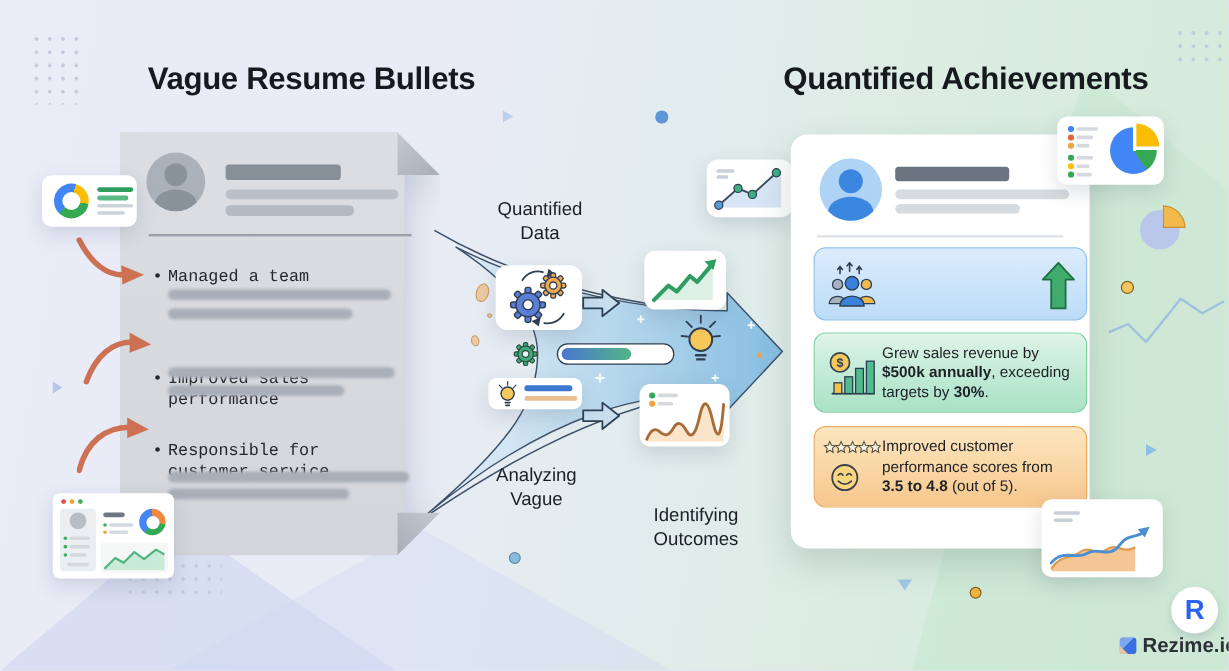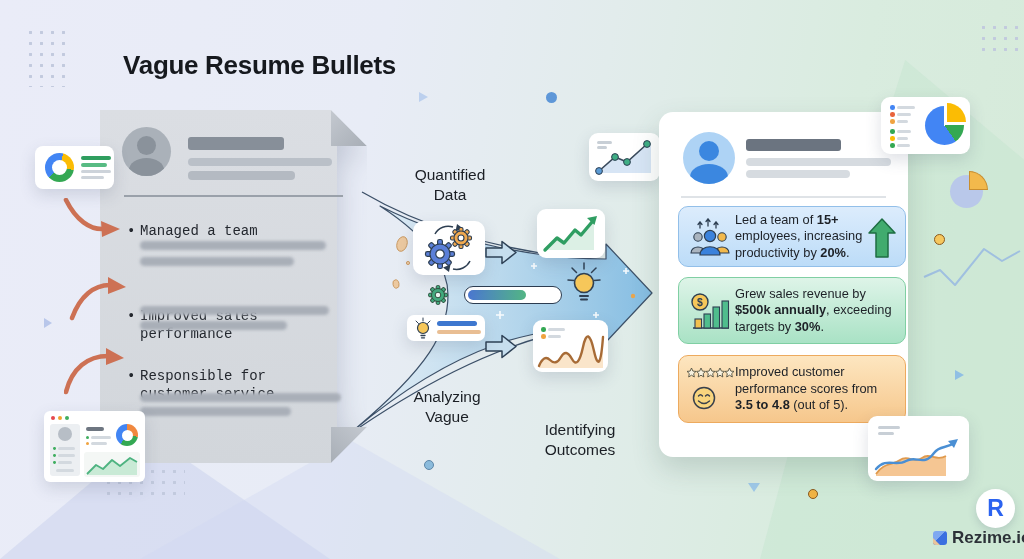--- a/index.html
+++ b/index.html
@@ -57,20 +57,21 @@
   <div class="ringdot" style="left:808px;top:489px;width:10px;height:10px;background:#f0b445;border:1.6px solid #8a5a20;"></div>
   <div class="ringdot" style="left:934px;top:234px;width:11px;height:11px;background:#f6c75e;border:1.7px solid #8a5a20;"></div>
   <div class="tri" style="left:955px;top:370px;border-top:5.5px solid transparent;border-bottom:5.5px solid transparent;border-left:9px solid #90bfe4;"></div>
   <div class="abs" style="left:950px;top:175px;width:33px;height:33px;border-radius:50%;background:#b9c8ea;"></div>
   <div class="abs" style="left:969px;top:171px;width:17px;height:17px;background:#f2b94c;border:1px solid #c98e2e;border-radius:0 100% 0 0;"></div>
   <svg class="abs" style="left:922px;top:243px;" width="100" height="52" viewBox="0 0 100 52">
     <polyline points="2,34 18,27 33,42 62,6 80,18 98,8" fill="none" stroke="#a0c0e0" stroke-width="2" stroke-linejoin="round"></polyline>
   </svg>
 
   <div class="title" style="left:76px;top:50px;width:320px;">Vague Resume Bullets</div>
+  <div class="title" style="left:625px;top:50px;width:332px;">Quantified Achievements</div>
 
   <svg class="abs" style="left:0;top:0;" width="1024" height="559" viewBox="0 0 1024 559">
     <defs>
       <linearGradient id="gArrow" x1="380" y1="293" x2="652" y2="293" gradientUnits="userSpaceOnUse">
         <stop offset="0" stop-color="#dcebf5" stop-opacity=".85"></stop>
         <stop offset="1" stop-color="#85bde2"></stop>
       </linearGradient>
     </defs>
     <path d="M362,192 C420,226 495,250 580,258" fill="none" stroke="#3c5068" stroke-width="1.3"></path>
     <path d="M344,438 C410,392 492,344 580,328" fill="none" stroke="#3c5068" stroke-width="1.3"></path>
@@ -300,21 +301,20 @@
             <path d="M27,11 L27,5 M27,5 L25,7.5 M27,5 L29,7.5"></path>
           </g>
           <circle cx="9" cy="20" r="4.2" fill="#aab4bf" stroke="#2e3f52" stroke-width="1.1"></circle>
           <path d="M2,36 C2,28 16,28 16,36 Z" fill="#aab4bf" stroke="#2e3f52" stroke-width="1.1"></path>
           <circle cx="33" cy="20" r="4.2" fill="#f2b94c" stroke="#2e3f52" stroke-width="1.1"></circle>
           <path d="M26,36 C26,28 40,28 40,36 Z" fill="#f2b94c" stroke="#2e3f52" stroke-width="1.1"></path>
           <circle cx="21" cy="19" r="5.6" fill="#3b82dc" stroke="#2e3f52" stroke-width="1.2"></circle>
           <path d="M11,38 C11,27 31,27 31,38 Z" fill="#3b82dc" stroke="#2e3f52" stroke-width="1.2"></path>
         </svg>
       </div>
-      <div class="txt"><span>Led a team of </span><b>15+</b><span> employees, increasing productivity by </span><b>20%</b><span>.</span></div>
       <svg width="30" height="42" viewBox="0 0 30 42" style="position:absolute;right:8px;top:10px;">
         <path d="M15,2 L28,16 L21,16 L21,40 L9,40 L9,16 L2,16 Z" fill="#41ab6e" stroke="#1e6e43" stroke-width="1.5" stroke-linejoin="round"></path>
       </svg>
     </div>
 
     <div class="achv achv-green" style="top:165px;height:67px;">
       <div class="ico">
         <svg width="42" height="42" viewBox="0 0 42 42">
           <line x1="4" y1="38" x2="40" y2="38" stroke="#2e3f52" stroke-width="1.4"></line>
           <rect x="6" y="29" width="6.5" height="9" fill="#f2c14e" stroke="#2e3f52" stroke-width="1.1"></rect>

